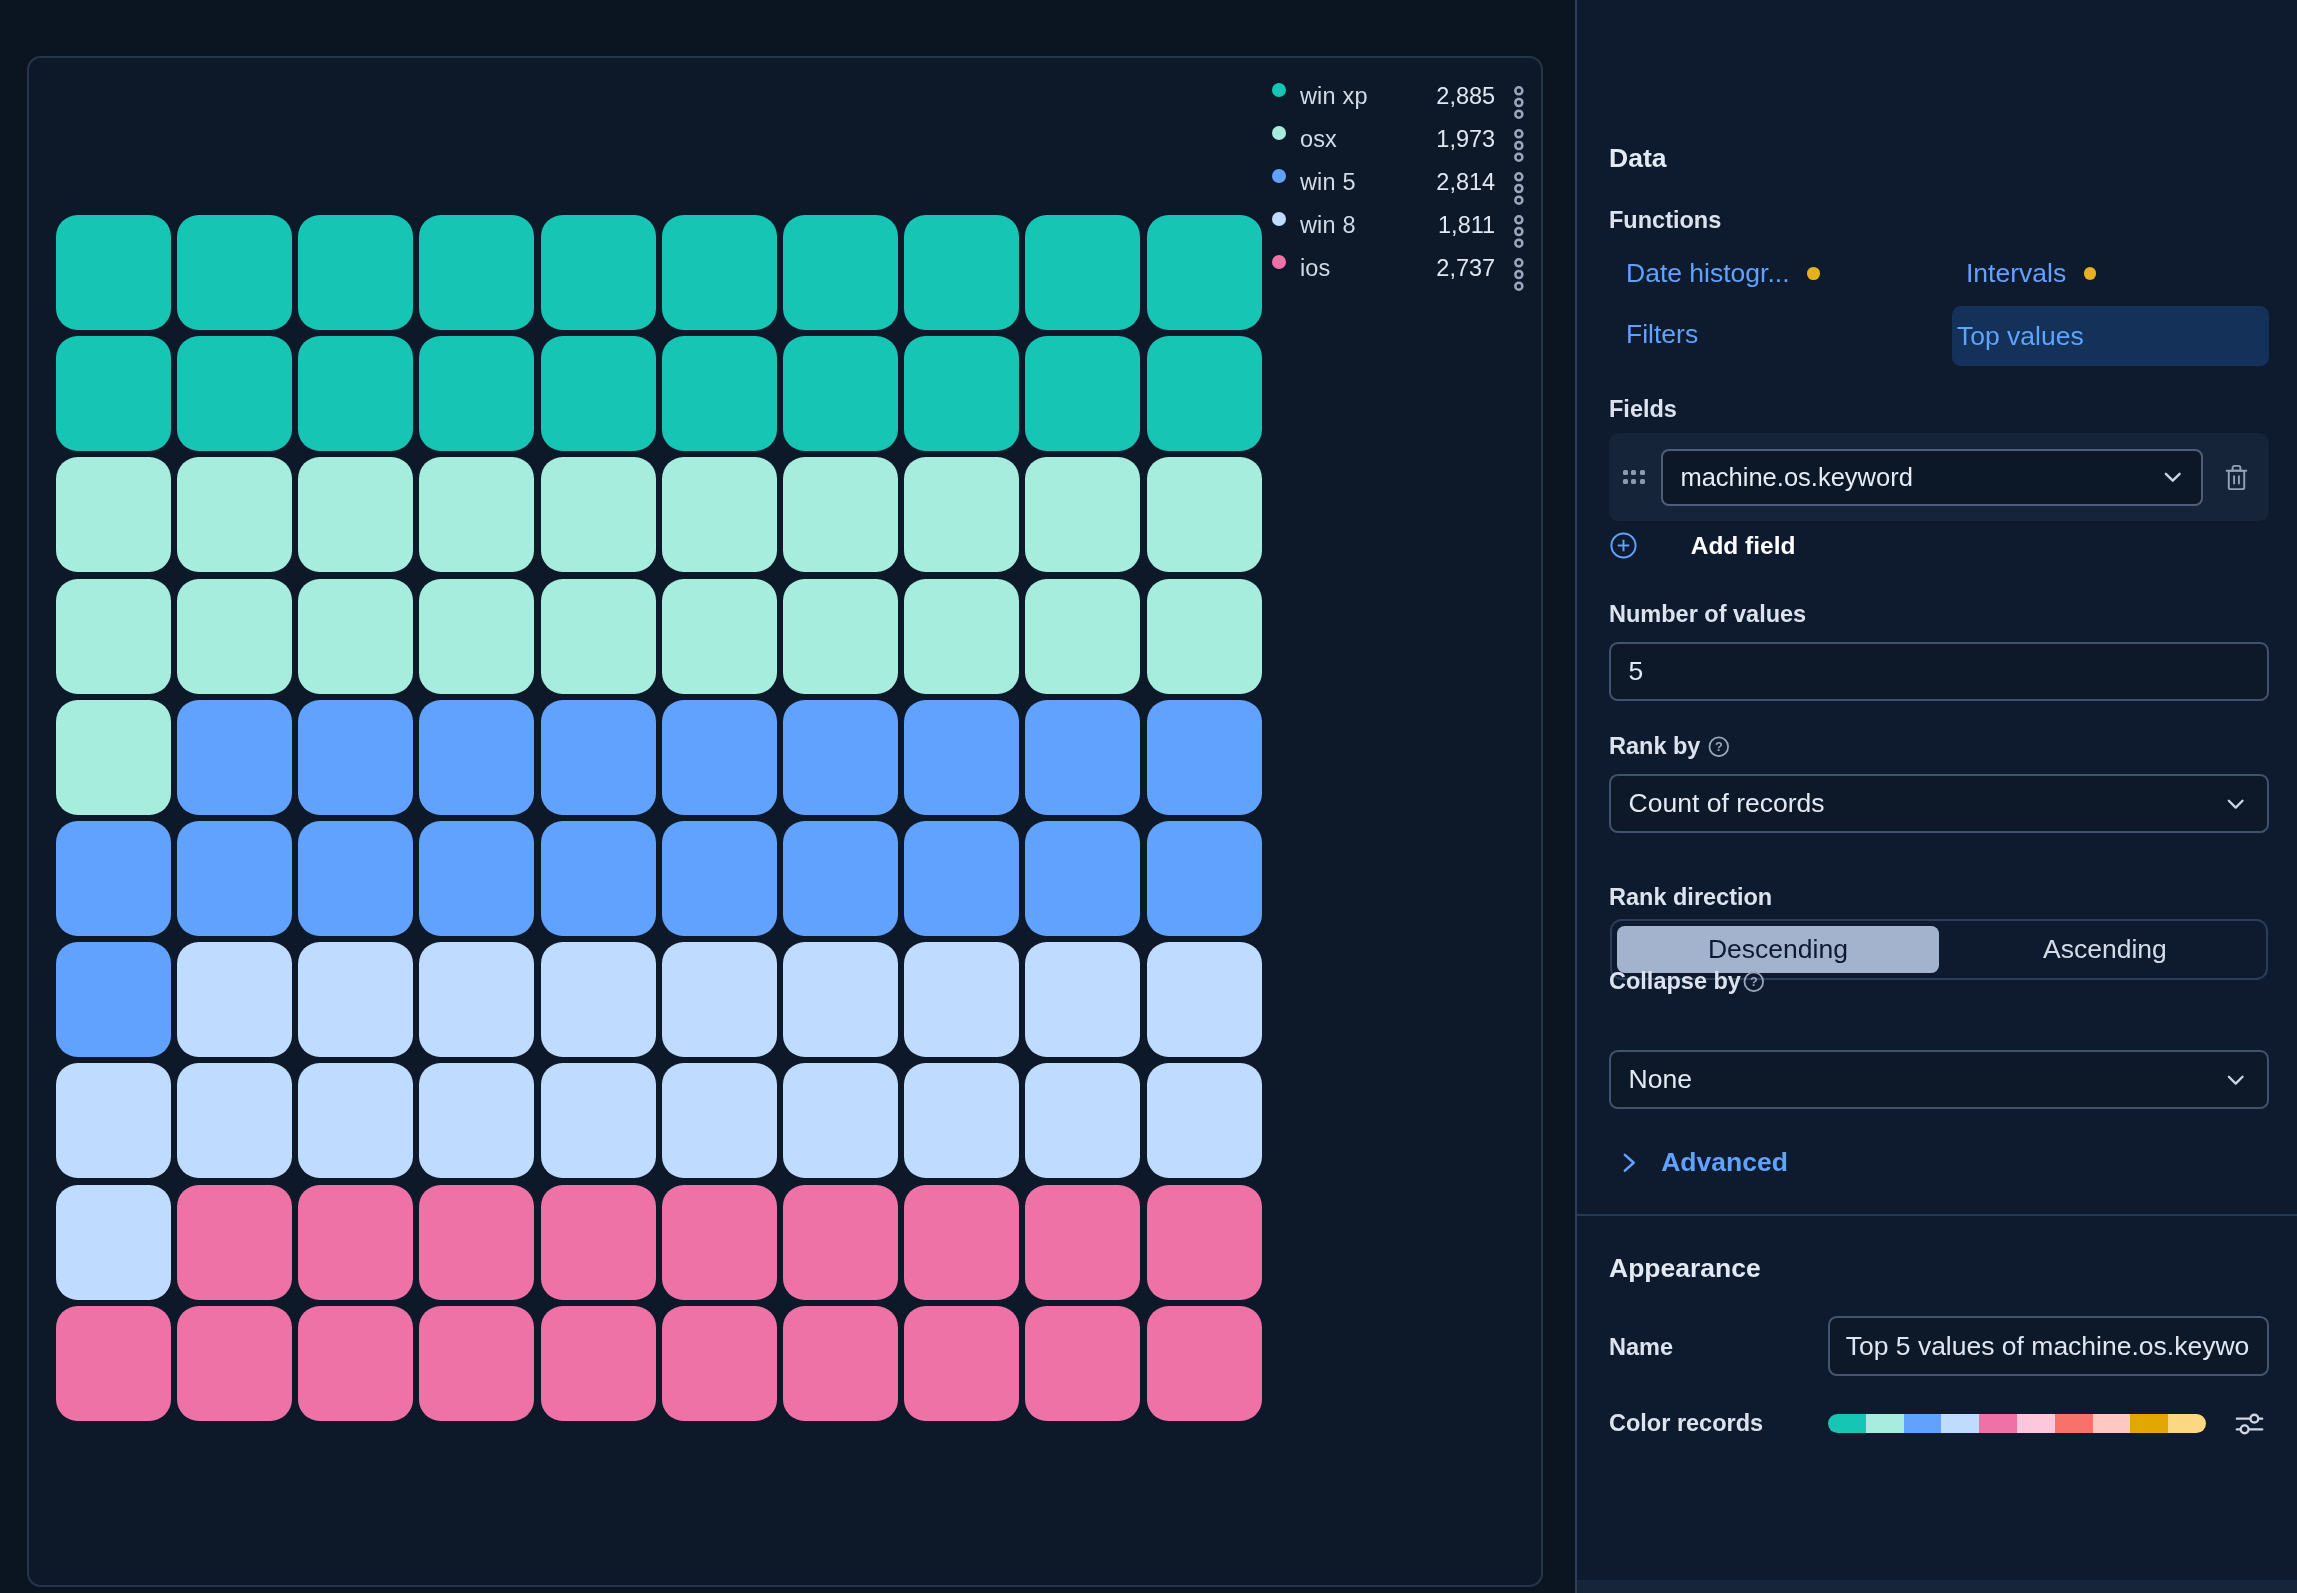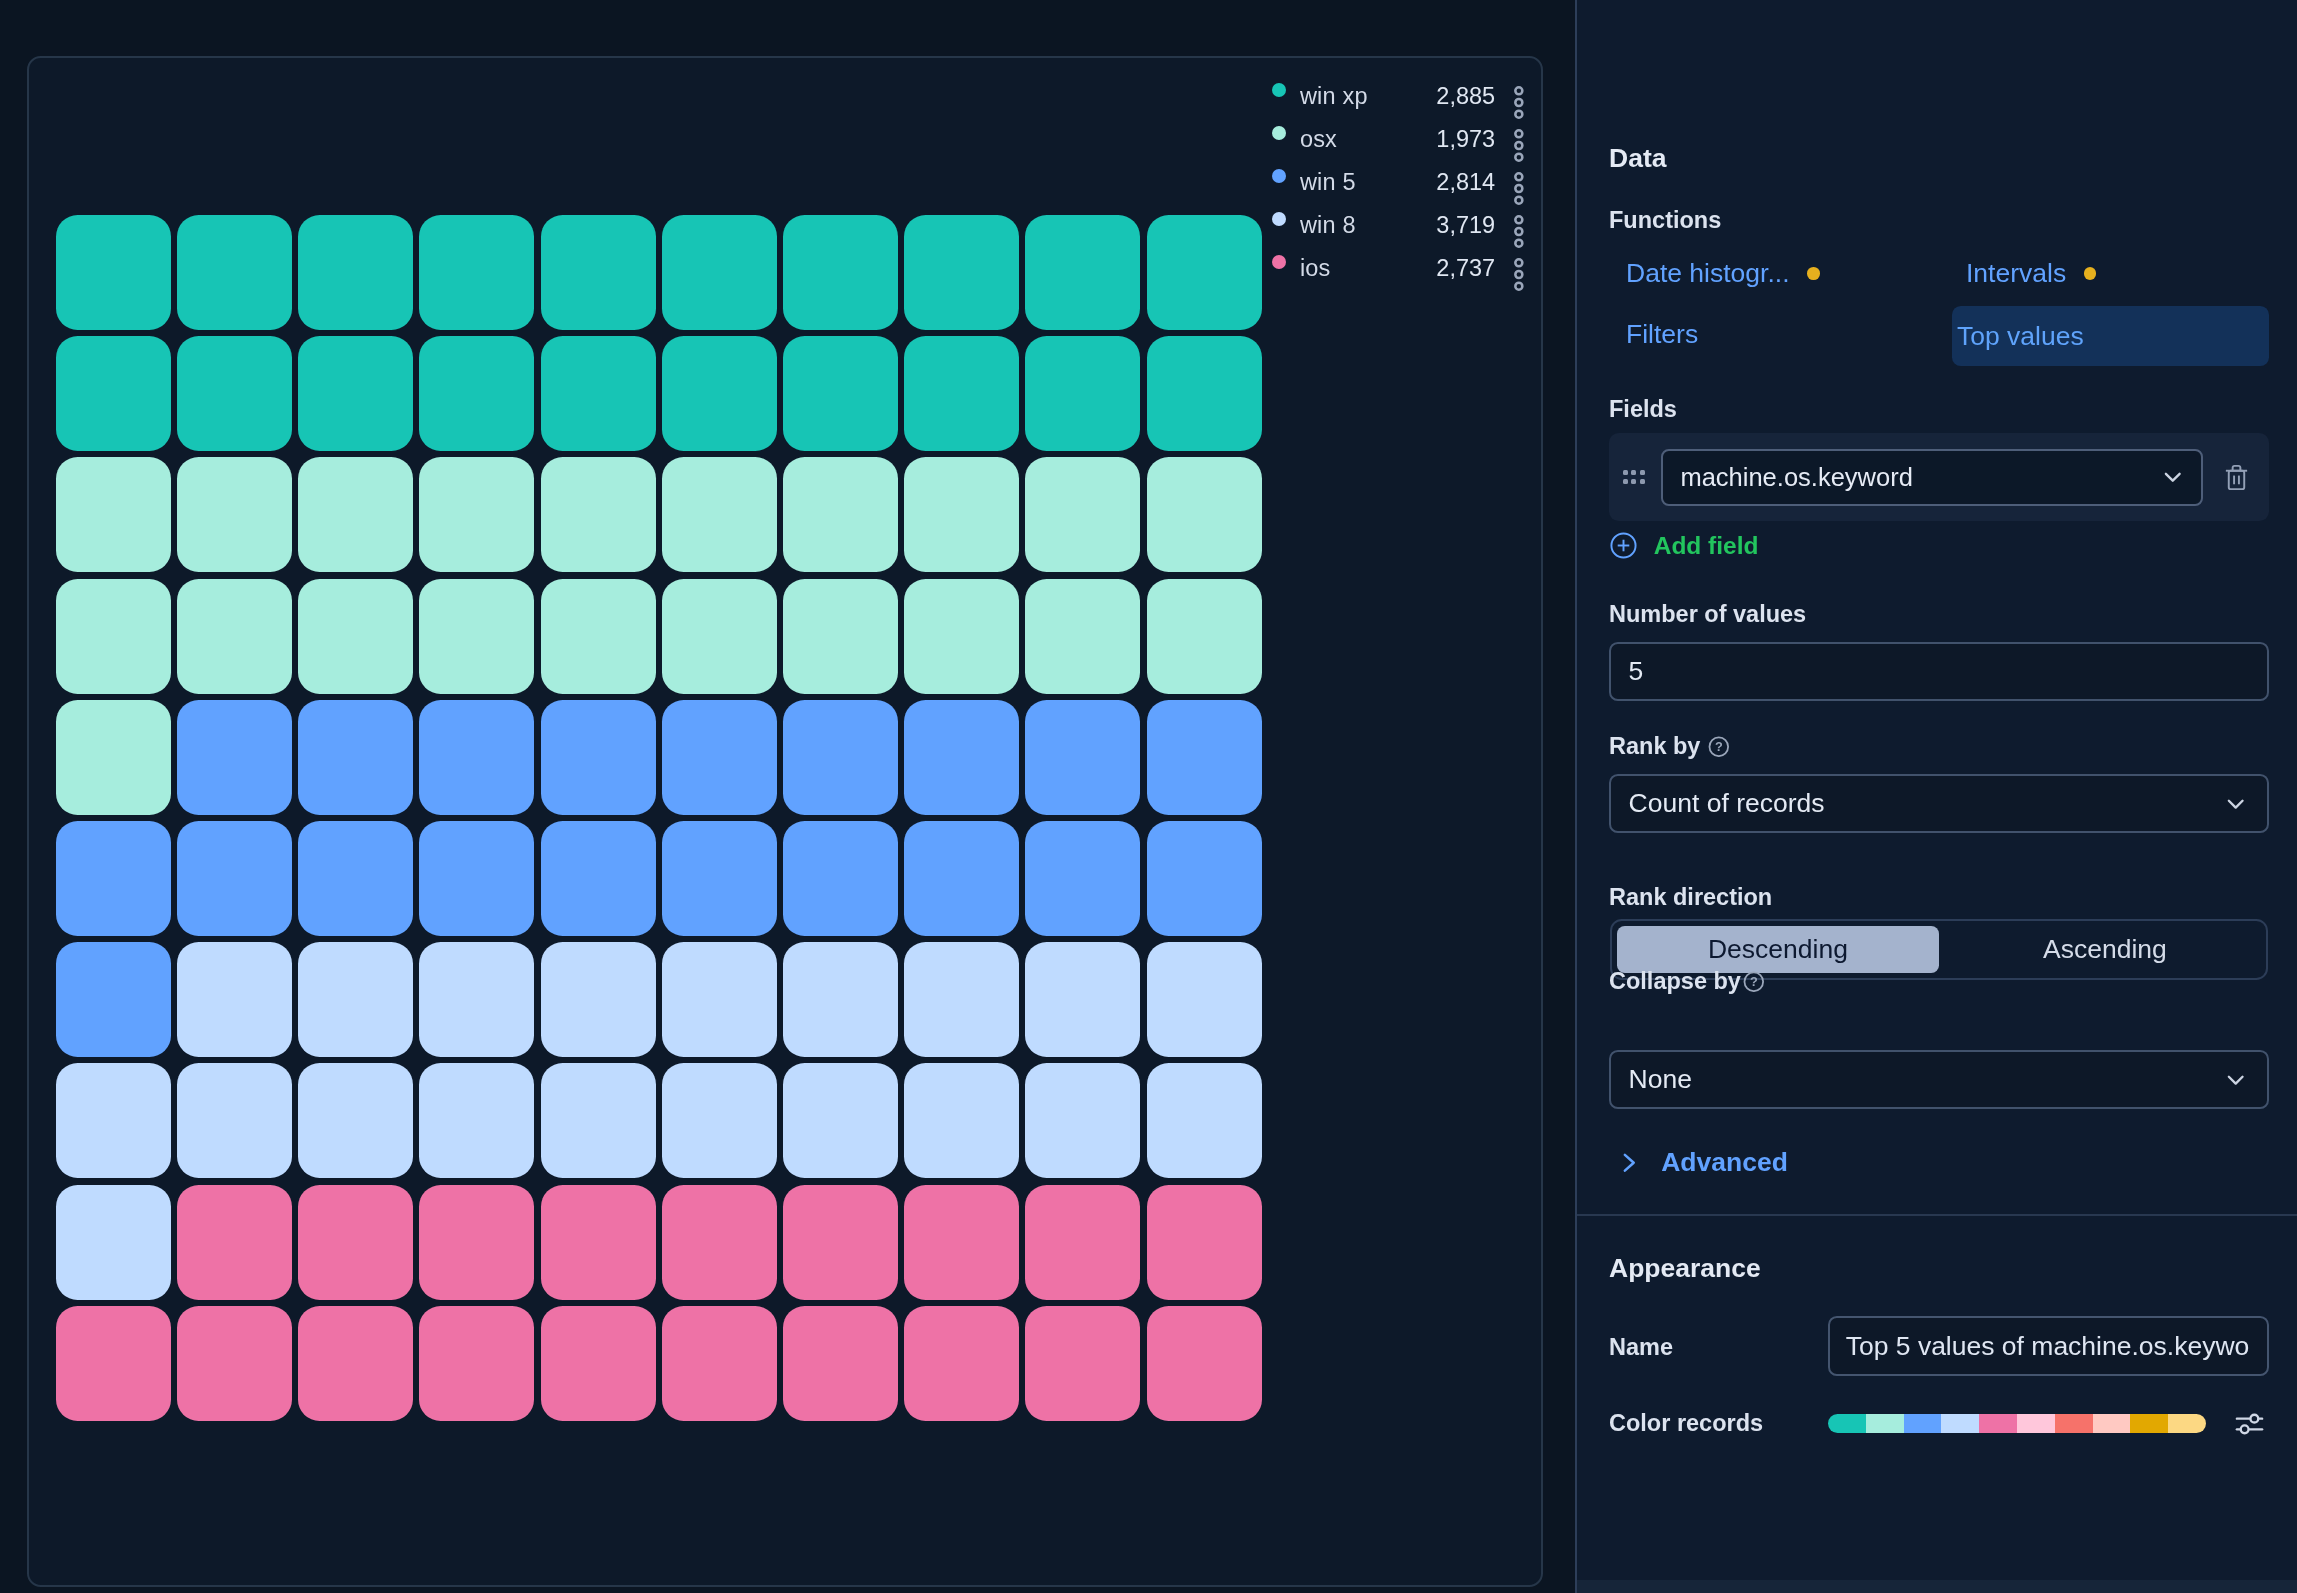--- a/index.html
+++ b/index.html
@@ -67,21 +67,21 @@
   .grab { display:grid; grid-template-columns:repeat(3,4.9px); gap:3.9px; margin-right:15.7px; cursor:grab; }
   .grab i { width:4.9px; height:4.9px; border-radius:1.5px; background:#8d99ae; }
   .combobox {
     flex:1; height:57px; background:#0c1828; border:2px solid #4e5e79; border-radius:7.8px;
     display:flex; align-items:center; padding:0 15.7px 0 17.6px; cursor:pointer;
   }
   .combobox-text { flex:1; font-size:25.5px; color:#e6ebf5; white-space:nowrap; overflow:hidden; }
   .trash-btn { background:none; border:none; margin-left:19.6px; cursor:pointer; display:flex; }
 
   .add-field { position:absolute; left:32px; top:529px; height:33px; display:flex; align-items:center; gap:15.7px; cursor:pointer; }
-  .add-field span { font-size:24.5px; font-weight:600; color:#22c55e; }
+  .add-field span { font-size:24.5px; font-weight:600; color:#ffffff;margin-left:37px; }
 
   .text-input {
     position:absolute; left:32px; width:660px; height:59px;
     background:#0d1828; border:2px solid #41526c; border-radius:8.8px;
     color:#e4eaf4; font-size:26.5px; padding:0 17.6px; font-family:"Liberation Sans",sans-serif;
   }
   .select-box {
     position:absolute; left:32px; width:660px; height:59px;
     background:#0d1828; border:2px solid #41526c; border-radius:8.8px;
     display:flex; align-items:center; padding:0 17.6px; cursor:pointer;
@@ -270,21 +270,21 @@
                 <circle cx="8" cy="8" r="3.6"></circle>
                 <circle cx="8" cy="20" r="3.6"></circle>
                 <circle cx="8" cy="32" r="3.6"></circle>
               </g>
             </svg>
         </span>
       </div>
       <div class="legend-row">
         <span class="legend-dot" style="background: rgb(191, 219, 255);"></span>
         <span class="legend-label">win 8</span>
-        <span class="legend-value">3,719</span>
+        <span class="legend-value">1,811</span>
         <span class="legend-more">
           <svg width="15.7" height="39" viewBox="0 0 16 40">
               <g fill="none" stroke="#9aa6ba" stroke-width="2.6">
                 <circle cx="8" cy="8" r="3.6"></circle>
                 <circle cx="8" cy="20" r="3.6"></circle>
                 <circle cx="8" cy="32" r="3.6"></circle>
               </g>
             </svg>
         </span>
       </div>

